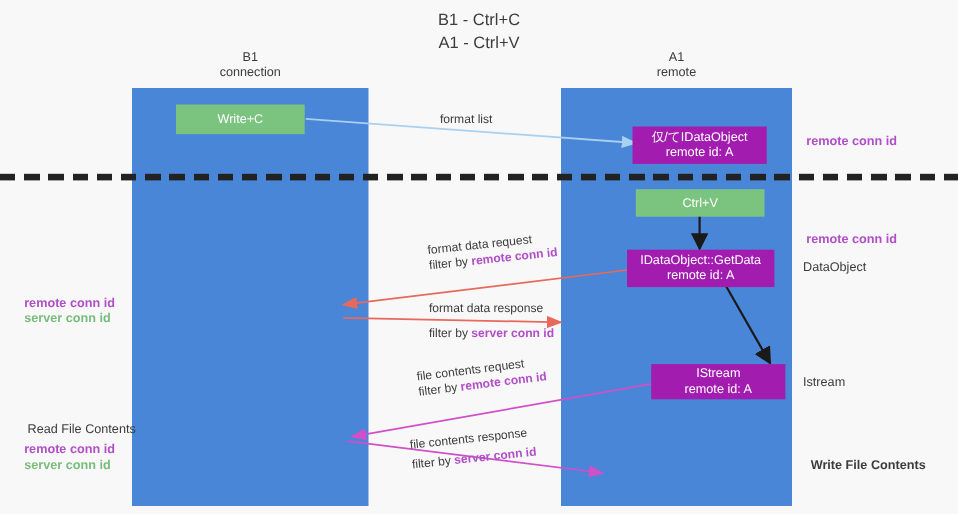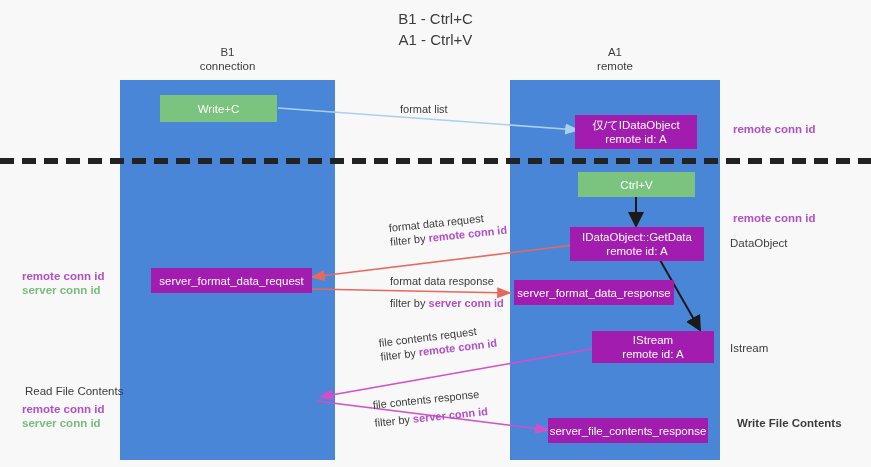--- a/index.html
+++ b/index.html
@@ -154,29 +154,26 @@
   <div class="node green" style="left:160px; top:95px;  width:117px; height:27px;">Write+C</div>
 
   <div class="node orange" style="left:575px; top:115px; width:122px; height:34px;">仅/てIDataObject
 remote id: A</div>
 
   <div class="node green" style="left:578px; top:172px; width:117px; height:25px;">Ctrl+V</div>
 
   <div class="node orange" style="left:570px; top:227px; width:134px; height:34px;">IDataObject::GetData
 remote id: A</div>
 
-  <div class="node orange" style="left:151px; top:268px; width:161px; height:25px;">server_format_data_request</div>
-
-  <div class="node orange" style="left:514px; top:280px; width:160px; height:25px;">server_format_data_response</div>
+
 
   <div class="node orange" style="left:592px; top:331px; width:122px; height:32px;">IStream
 remote id: A</div>
 
 
-  <div class="node orange" style="left:548px; top:418px; width:160px; height:25px;">server_file_contents_response</div>
 
   <div class="elabel" style="left:400px; top:102px;">format list</div>
 
   <div class="elabel rot" style="left:388px; top:221px; transform: rotate(-6deg);">
     <div>format data request</div>
     <div><span>filter by </span><span class="hl-purple">remote conn id</span></div>
   </div>
 
   <div class="elabel" style="left:390px; top:274px;">
     <div>format data response</div>

